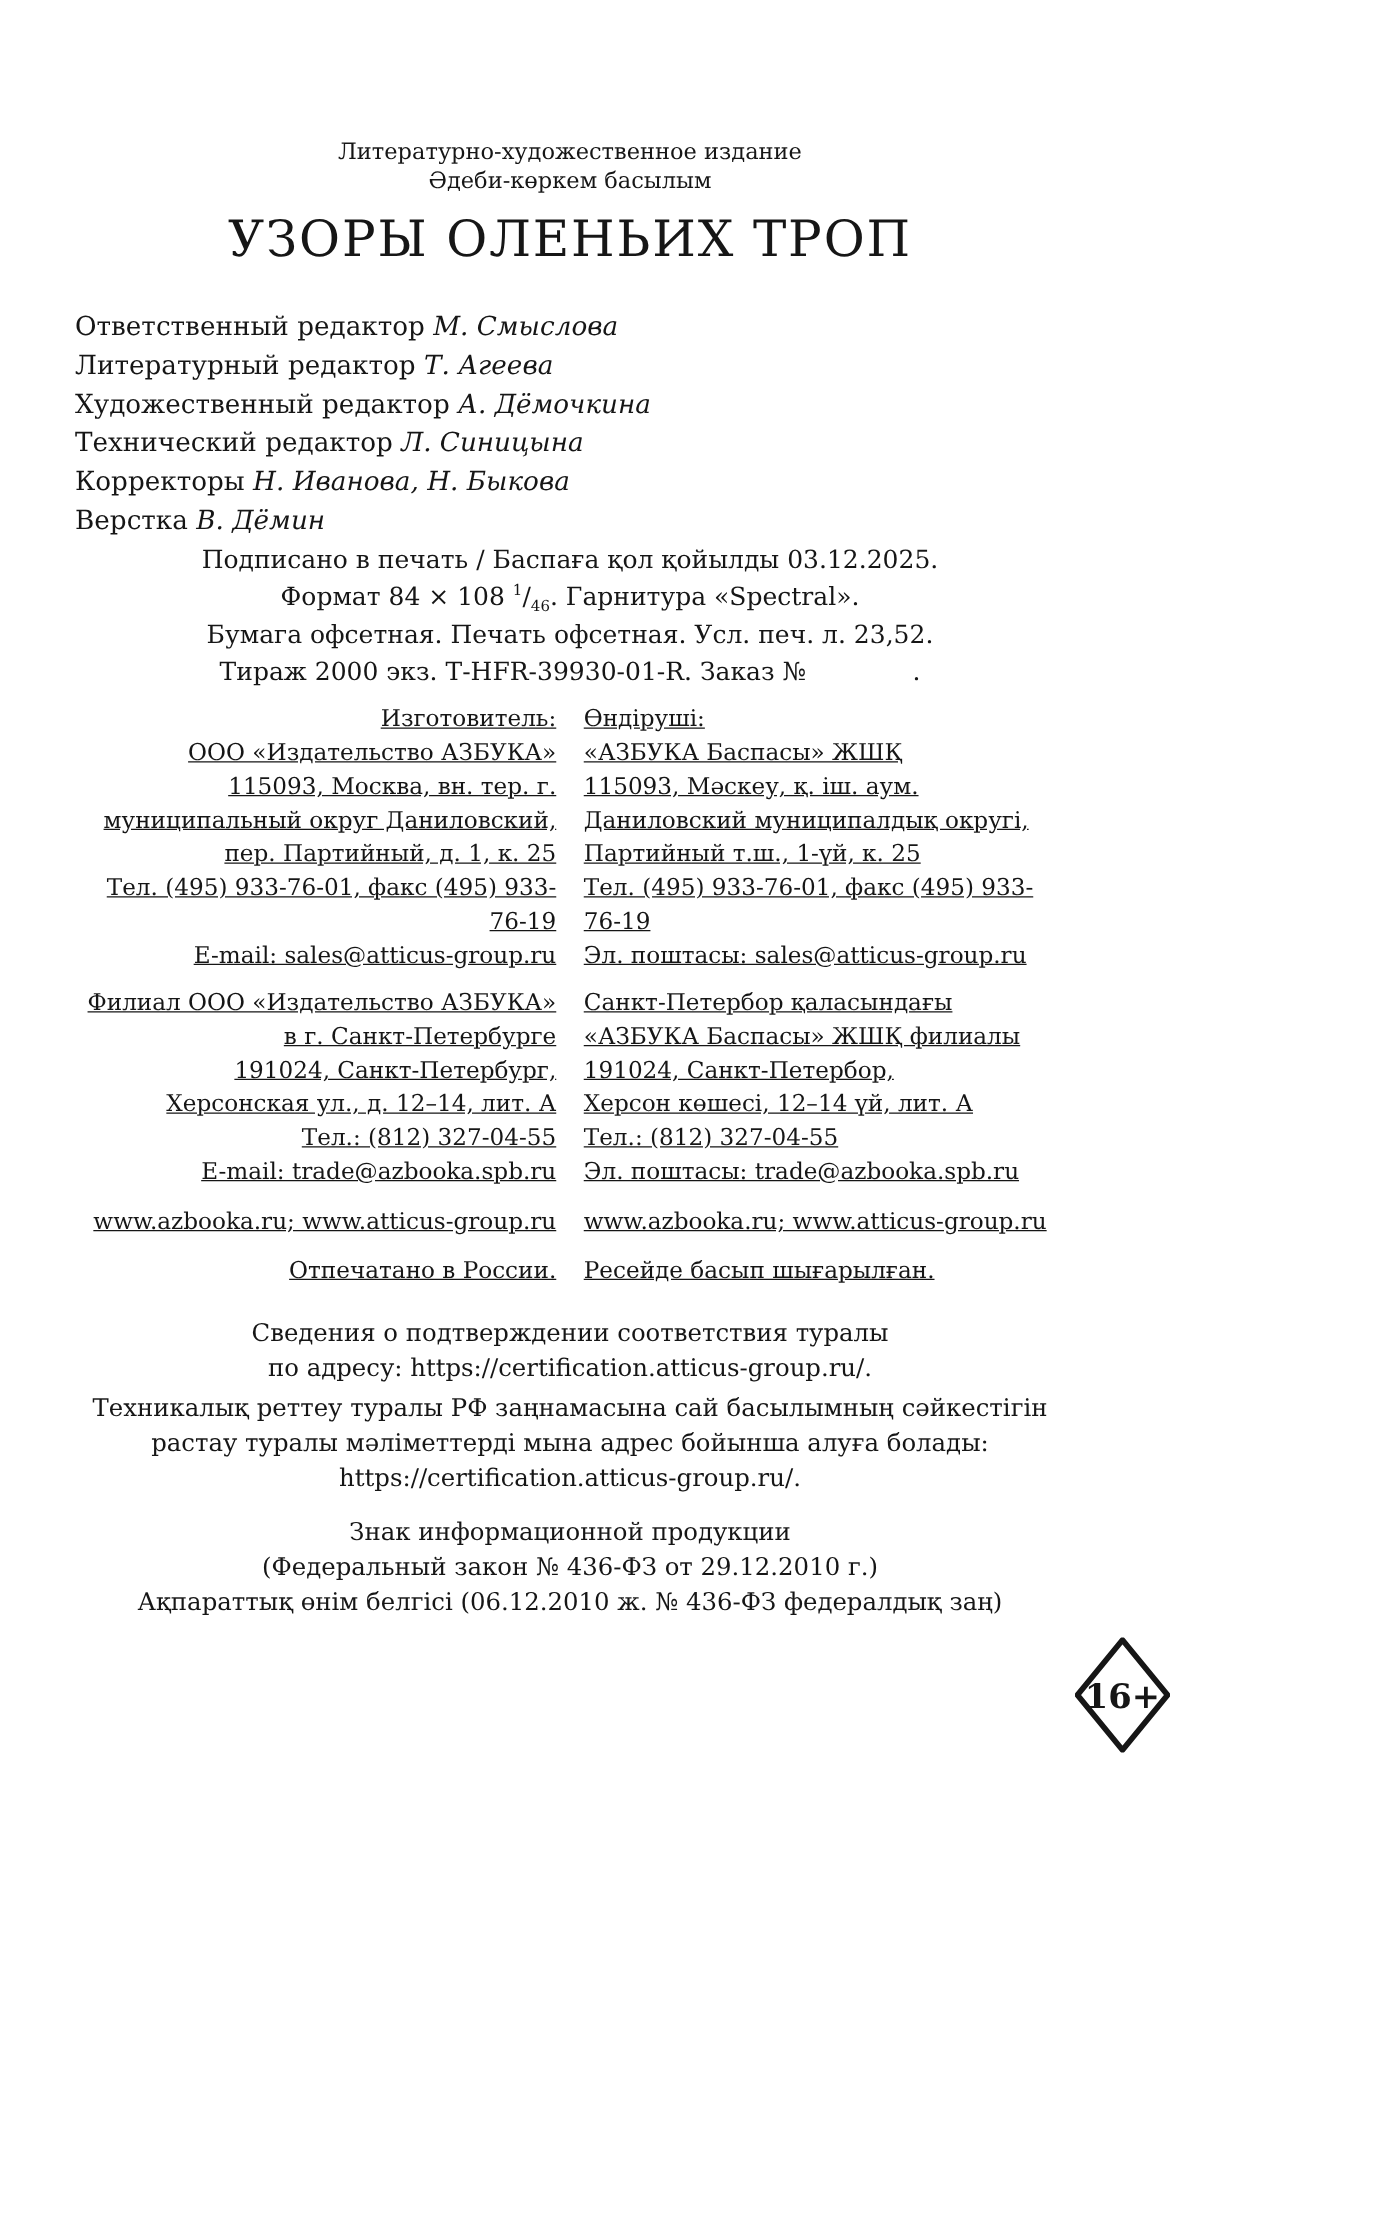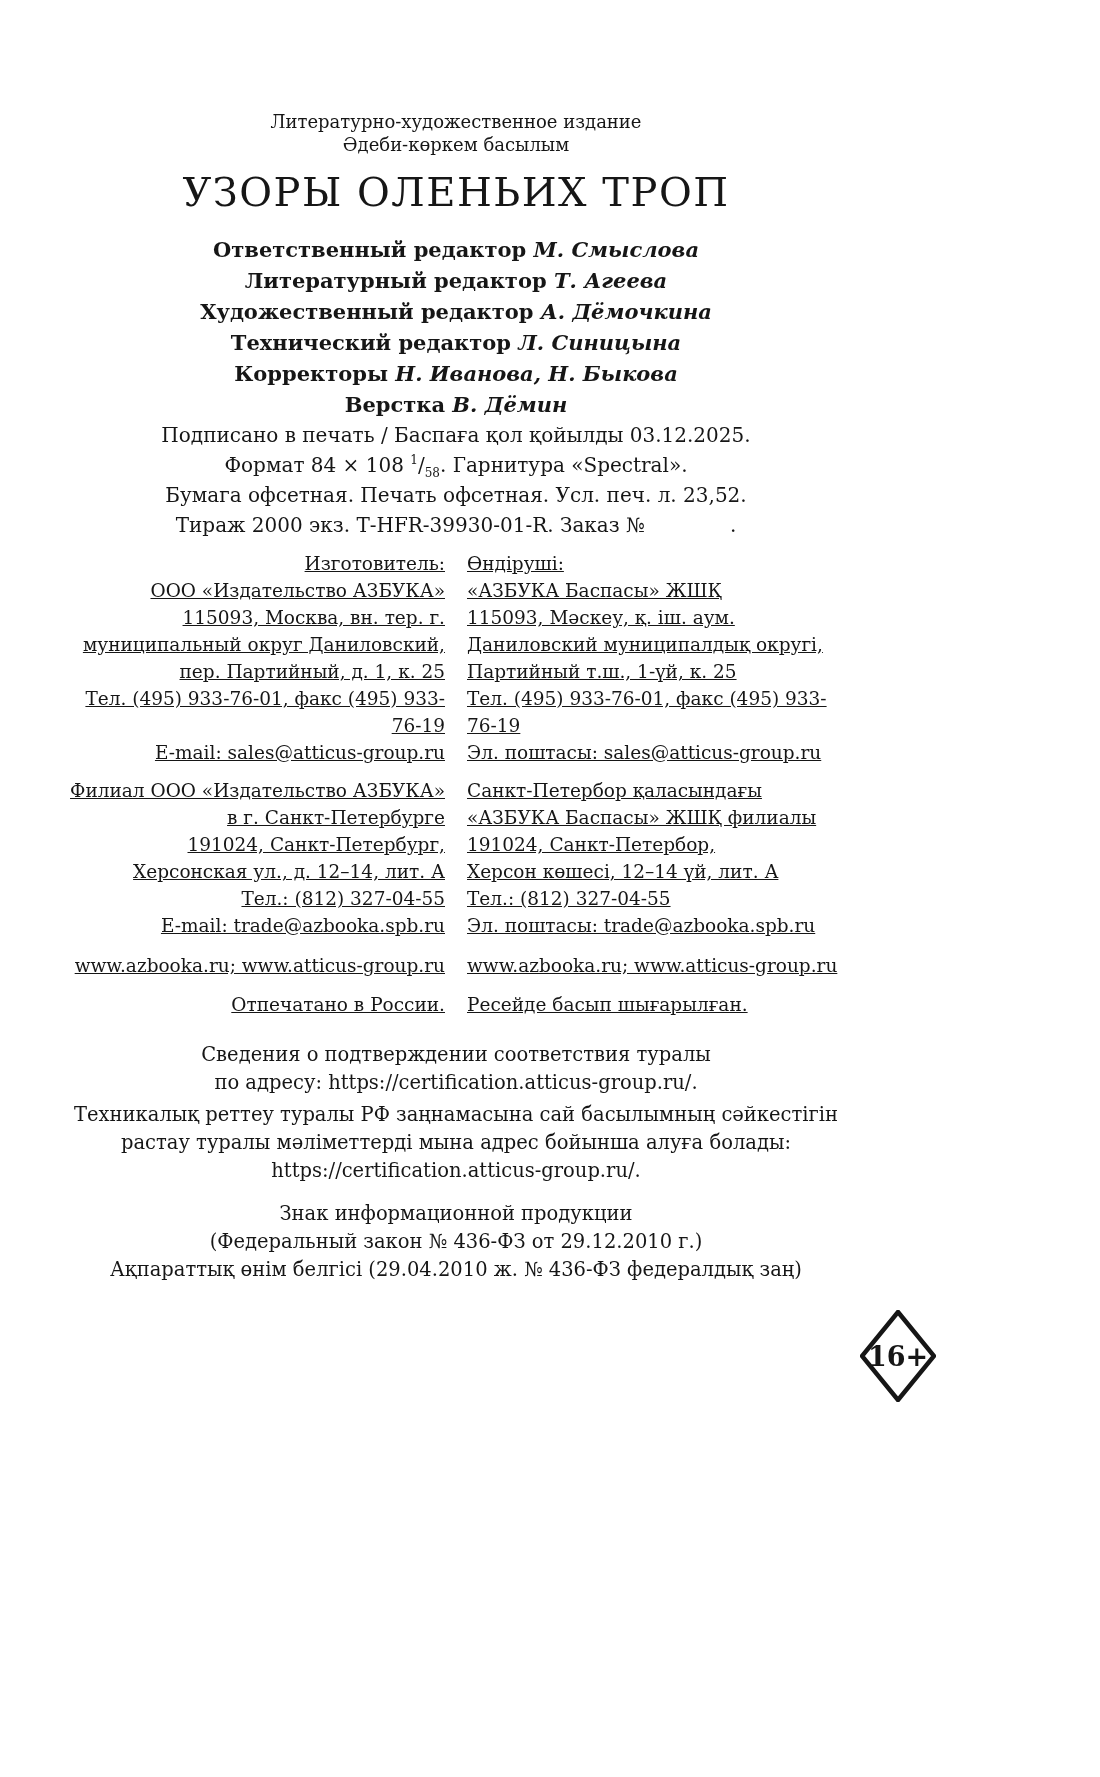--- a/index.html
+++ b/index.html
@@ -15,21 +15,21 @@
 
   .edition-type { text-align:center; font-size:18px; line-height:23px; }
   .author {
     text-align:center; font-size:26px; line-height:35px;
     letter-spacing:4px; margin-top:20px; white-space:nowrap;
   }
   .book-title {
     text-align:center; font-size:40px; line-height:52px;
     letter-spacing:1.5px; margin-top:10px; white-space:nowrap;
   }
-  .staff { text-align:center; font-size:21px; line-height:31px; margin-top:16px;font-weight:bold; }
+  .staff { font-size:21px; line-height:31px; margin-top:28px; }
   .staff .name { font-style:italic; }
 
   .print-info { text-align:center; font-size:20px; line-height:30px; }
   .print-info sup { font-size:0.6em; vertical-align:super; line-height:0; }
   .print-info sub { font-size:0.6em; vertical-align:sub; line-height:0; }
   .order-dot { display:inline-block; margin-left:85px; }
 
   .columns {
     display:flex; gap:22px; margin-top:10px;
     font-size:18.5px; line-height:27px;
@@ -69,21 +69,21 @@
       <div class="staff-line"><span>Ответственный редактор</span> <span class="name">М. Смыслова</span></div>
       <div class="staff-line"><span>Литературный редактор</span> <span class="name">Т. Агеева</span></div>
       <div class="staff-line"><span>Художественный редактор</span> <span class="name">А. Дёмочкина</span></div>
       <div class="staff-line"><span>Технический редактор</span> <span class="name">Л. Синицына</span></div>
       <div class="staff-line"><span>Корректоры</span> <span class="name">Н. Иванова, Н. Быкова</span></div>
       <div class="staff-line"><span>Верстка</span> <span class="name">В. Дёмин</span></div>
     </div>
 
     <div class="print-info">
       <div>Подписано в печать / Баспаға қол қойылды 03.12.2025.</div>
-      <div><span>Формат 84 × 108 </span><sup>1</sup><span>/</span><sub>58</sub><span>. Гарнитура «Spectral».</span></div>
+      <div><span>Формат 84 × 108 </span><sup>1</sup><span>/</span><sub>46</sub><span>. Гарнитура «Spectral».</span></div>
       <div>Бумага офсетная. Печать офсетная. Усл. печ. л. 23,52.</div>
       <div><span>Тираж 2000 экз. Т-HFR-39930-01-R. Заказ №</span><span class="order-dot">.</span></div>
     </div>
 
     <div class="columns">
       <div class="col col-left">
         <div class="col-block">
           <div>Изготовитель:</div>
           <div>ООО «Издательство АЗБУКА»</div>
           <div>115093, Москва, вн. тер. г.</div>
@@ -134,21 +134,21 @@
 
     <div class="cert cert-kz">
       <div>Техникалық реттеу туралы РФ заңнамасына сай басылымның сәйкестігін</div>
       <div>растау туралы мәліметтерді мына адрес бойынша алуға болады:</div>
       <div>https://certification.atticus-group.ru/.</div>
     </div>
 
     <div class="age-mark">
       <div>Знак информационной продукции</div>
       <div>(Федеральный закон № 436-ФЗ от 29.12.2010 г.)</div>
-      <div>Ақпараттық өнім белгісі (29.04.2010 ж. № 436-ФЗ федералдық заң)</div>
+      <div>Ақпараттық өнім белгісі (06.12.2010 ж. № 436-ФЗ федералдық заң)</div>
     </div>
 
   </div>
 
   <div class="age-badge">
     <svg viewBox="0 0 76 92">
       <polygon points="38,2 74,46 38,90 2,46" fill="none" stroke="#161616" stroke-width="4.5"></polygon>
       <text x="38" y="56" text-anchor="middle" font-size="27" font-weight="600" fill="#161616" font-family="DejaVu Serif, Liberation Serif, serif">16+</text>
     </svg>
   </div>

